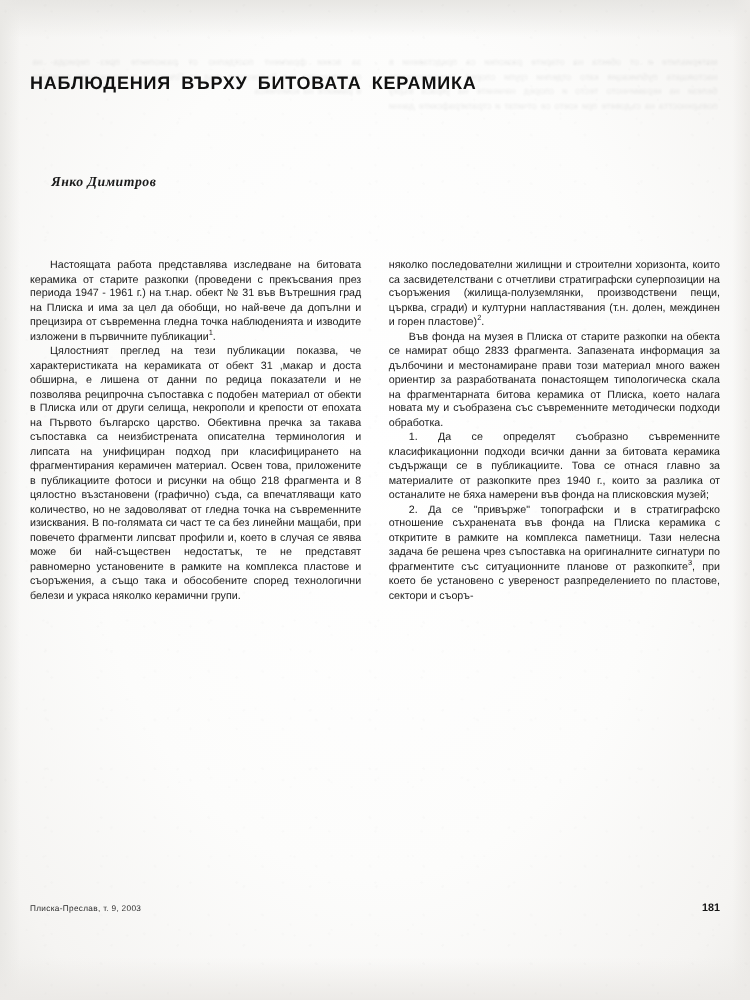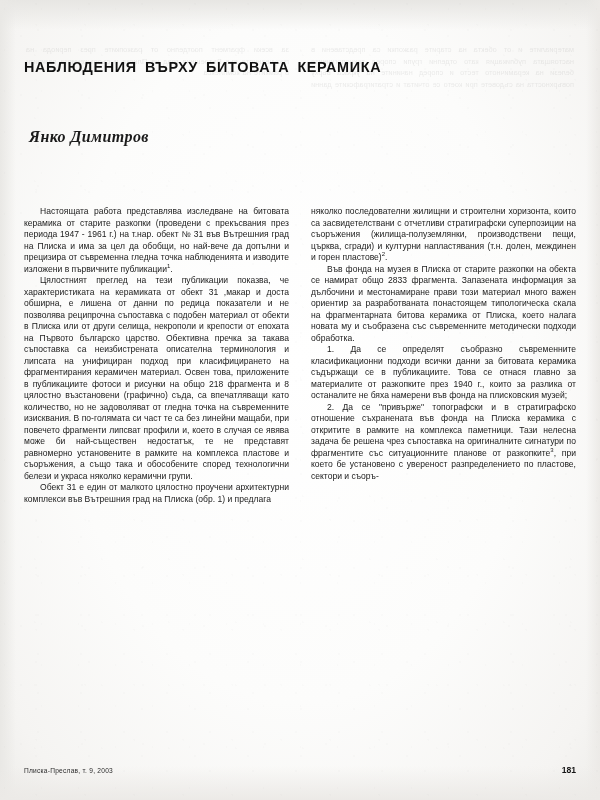--- a/index.html
+++ b/index.html
@@ -99,25 +99,25 @@
     color: #111111;
     font-family: "Liberation Sans", sans-serif;
   }
 
   #author-block {
     position: absolute;
     left: 25px;
     top: 124px;
   }
   .doc-author {
-    margin: 4px;
+    margin: 16px;
     font-family: "Liberation Serif", serif;
     font-style: italic;
     font-weight: bold;
-    font-size: 16px;
+    font-size: 11px;
     letter-spacing: 0.4px;
     color: #1b1b1b;
   }
 
   
   #body-columns {
     position: absolute;
     left: 24px;
     top: 206px;
     width: 552px;
@@ -151,21 +151,20 @@
 
   
   #footer {
     position: absolute;
     left: 24px;
     top: 721px;
     width: 552px;
     display: flex;
     justify-content: space-between;
     align-items: baseline;
-    margin-top: 44px;
   }
   #footer-source {
     font-size: 6.6px;
     color: #2b2b2b;
     letter-spacing: 0.25px;
     font-family: "Liberation Sans", sans-serif;
   }
   #footer-page {
     font-size: 8.6px;
     font-weight: bold;
@@ -210,21 +209,20 @@
 
     <div id="author-block">
       <p class="doc-author">Янко Димитров</p>
     </div>
 
     <div id="body-columns">
 
       <div class="text-column">
         <p><span>Настоящата работа представлява изследване на битовата керамика от старите разкопки (проведени с прекъсвания през периода 1947 - 1961 г.) на т.нар. обект № 31 във Вътрешния град на Плиска и има за цел да обобщи, но най-вече да допълни и прецизира от съвременна гледна точка наблюденията и изводите изложени в първичните публикации</span><sup>1</sup>.</p>
         <p>Цялостният преглед на тези публикации показва, че характеристиката на керамиката от обект 31 ,макар и доста обширна, е лишена от данни по редица показатели и не позволява реципрочна съпоставка с подобен материал от обекти в Плиска или от други селища, некрополи и крепости от епохата на Първото българско царство. Обективна пречка за такава съпоставка са неизбистрената описателна терминология и липсата на унифициран подход при класифицирането на фрагментирания керамичен материал. Освен това, приложените в публикациите фотоси и рисунки на общо 218 фрагмента и 8 цялостно възстановени (графично) съда, са впечатляващи като количество, но не задоволяват от гледна точка на съвременните изисквания. В по-голямата си част те са без линейни мащаби, при повечето фрагменти липсват профили и, което в случая се явява може би най-съществен недостатък, те не представят равномерно установените в рамките на комплекса пластове и съоръжения, а също така и обособените според технологични белези и украса няколко керамични групи.</p>
-        <p>Обект 31 е един от малкото цялостно проучени архитектурни комплекси във Вътрешния град на Плиска (обр. 1) и предлага</p>
       </div>
 
       <div class="text-column">
         <p class="no-indent"><span>няколко последователни жилищни и строителни хоризонта, които са засвидетелствани с отчетливи стратиграфски суперпозиции на съоръжения (жилища-полуземлянки, производствени пещи, църква, сгради) и културни напластявания (т.н. долен, междинен и горен пластове)</span><sup>2</sup>.</p>
         <p>Във фонда на музея в Плиска от старите разкопки на обекта се намират общо 2833 фрагмента. Запазената информация за дълбочини и местонамиране прави този материал много важен ориентир за разработваната понастоящем типологическа скала на фрагментарната битова керамика от Плиска, което налага новата му и съобразена със съвременните методически подходи обработка.</p>
         <p>1. Да се определят съобразно съвременните класификационни подходи всички данни за битовата керамика съдържащи се в публикациите. Това се отнася главно за материалите от разкопките през 1940 г., които за разлика от останалите не бяха намерени във фонда на плисковския музей;</p>
         <p><span>2. Да се "привърже" топографски и в стратиграфско отношение съхранената във фонда на Плиска керамика с откритите в рамките на комплекса паметници. Тази нелесна задача бе решена чрез съпоставка на оригиналните сигнатури по фрагментите със ситуационните планове от разкопките</span><sup>3</sup><span class="no-indent">, при което бе установено с увереност разпределението по пластове, сектори и съоръ-</span></p>
       </div>
 
     </div>

